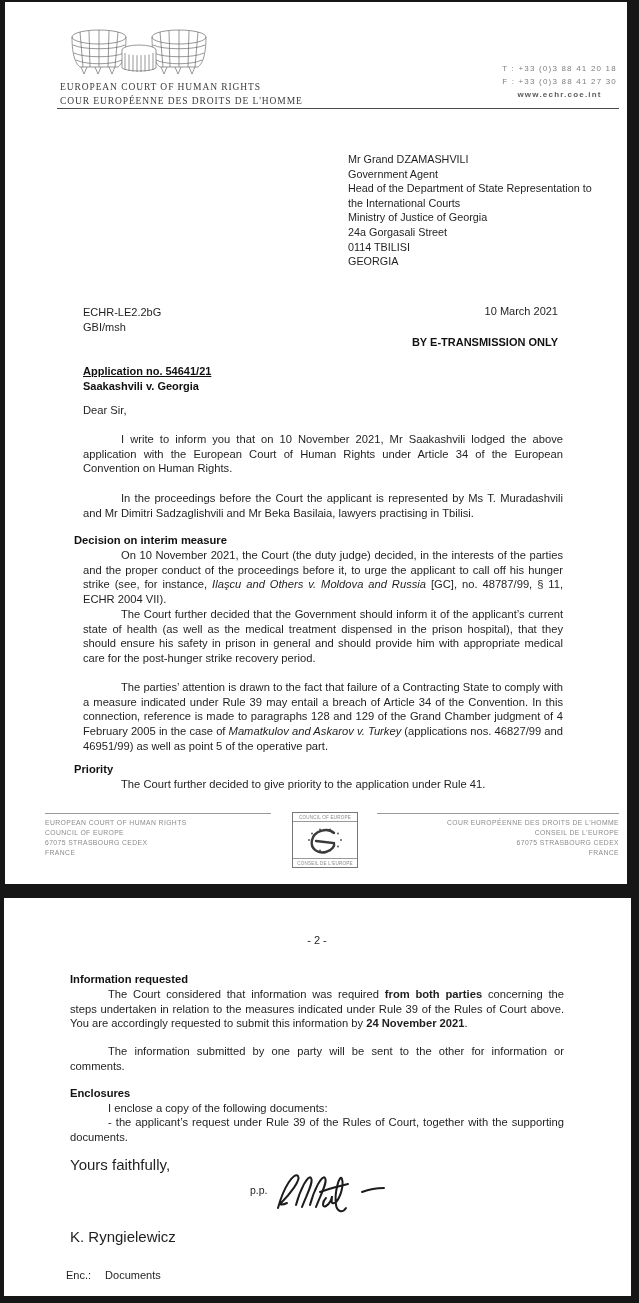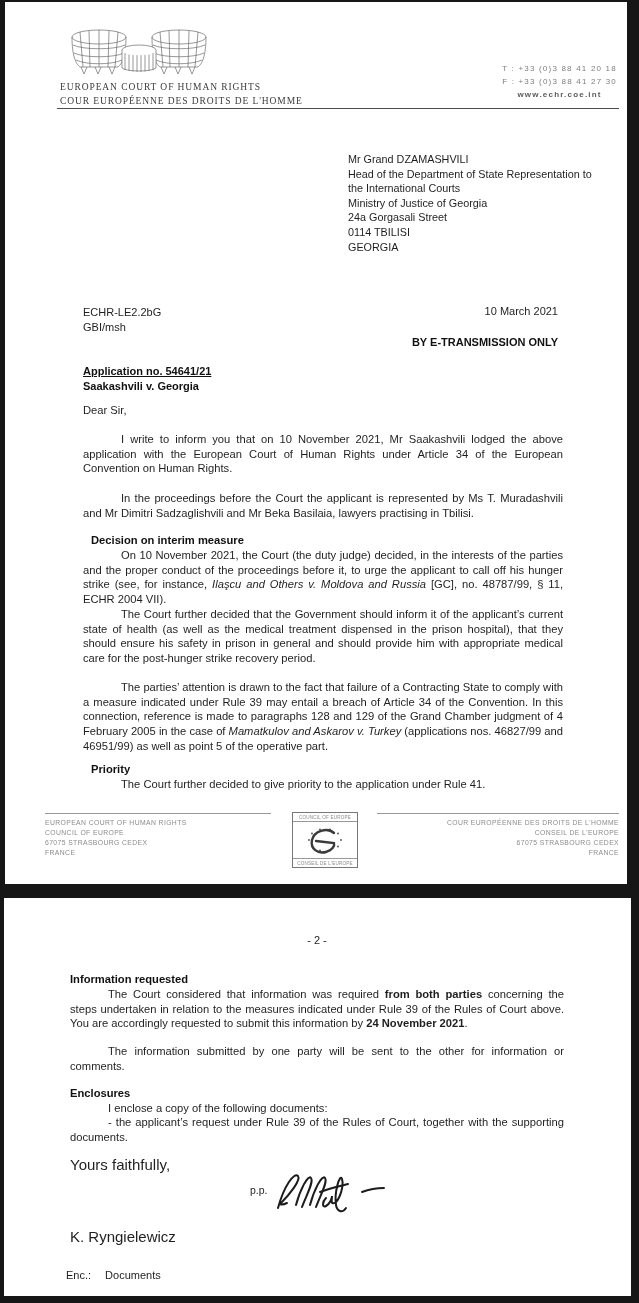--- a/index.html
+++ b/index.html
@@ -38,21 +38,21 @@
   .appblock{position:absolute;left:78px;top:362px;font-size:11px;line-height:14.6px;font-weight:bold;color:#111;}
   .appblock .u{text-decoration:underline;}
   .salutation{position:absolute;left:78px;top:402px;font-size:11.2px;color:#1f1f1f;}
 
   .p{
     position:absolute;left:78px;width:480px;
     font-size:11.2px;line-height:14.7px;color:#1f1f1f;
     text-align:justify;
   }
   .indent{text-indent:38px;}
-  .heading{position:absolute;left:86px;font-size:11.2px;font-weight:bold;color:#111;white-space:nowrap;}
+  .heading{position:absolute;left:69px;font-size:11.2px;font-weight:bold;color:#111;white-space:nowrap;}
   .p i{font-style:italic;}
   .p b{font-weight:bold;}
 
   
   .ftr-rule{position:absolute;border-top:1px solid #9a9a9a;}
   .ftr-block{
     position:absolute;font-size:6.8px;letter-spacing:0.4px;
     color:#8b8b8b;line-height:10px;white-space:nowrap;
   }
   .coe-box{
@@ -128,20 +128,21 @@
   <div class="hdr-contact">
     <div>T : +33 (0)3 88 41 20 18</div>
     <div>F : +33 (0)3 88 41 27 30</div>
     <div class="web">www.echr.coe.int</div>
   </div>
 
   <div class="hdr-rule"></div>
 
   <div class="recipient">
     <div>Mr Grand DZAMASHVILI</div>
+    <div>Government Agent</div>
     <div>Head of the Department of State Representation to</div>
     <div>the International Courts</div>
     <div>Ministry of Justice of Georgia</div>
     <div>24a Gorgasali Street</div>
     <div>0114 TBILISI</div>
     <div>GEORGIA</div>
   </div>
 
   <div class="refblock">
     <div>ECHR-LE2.2bG</div>

